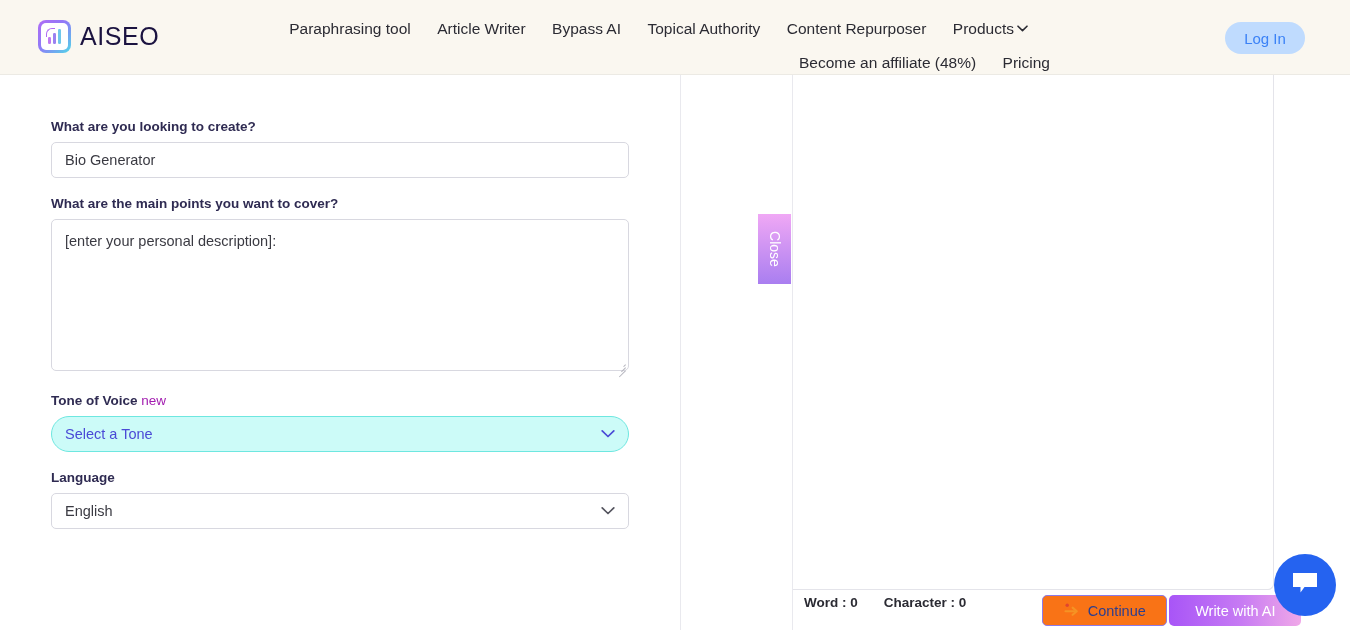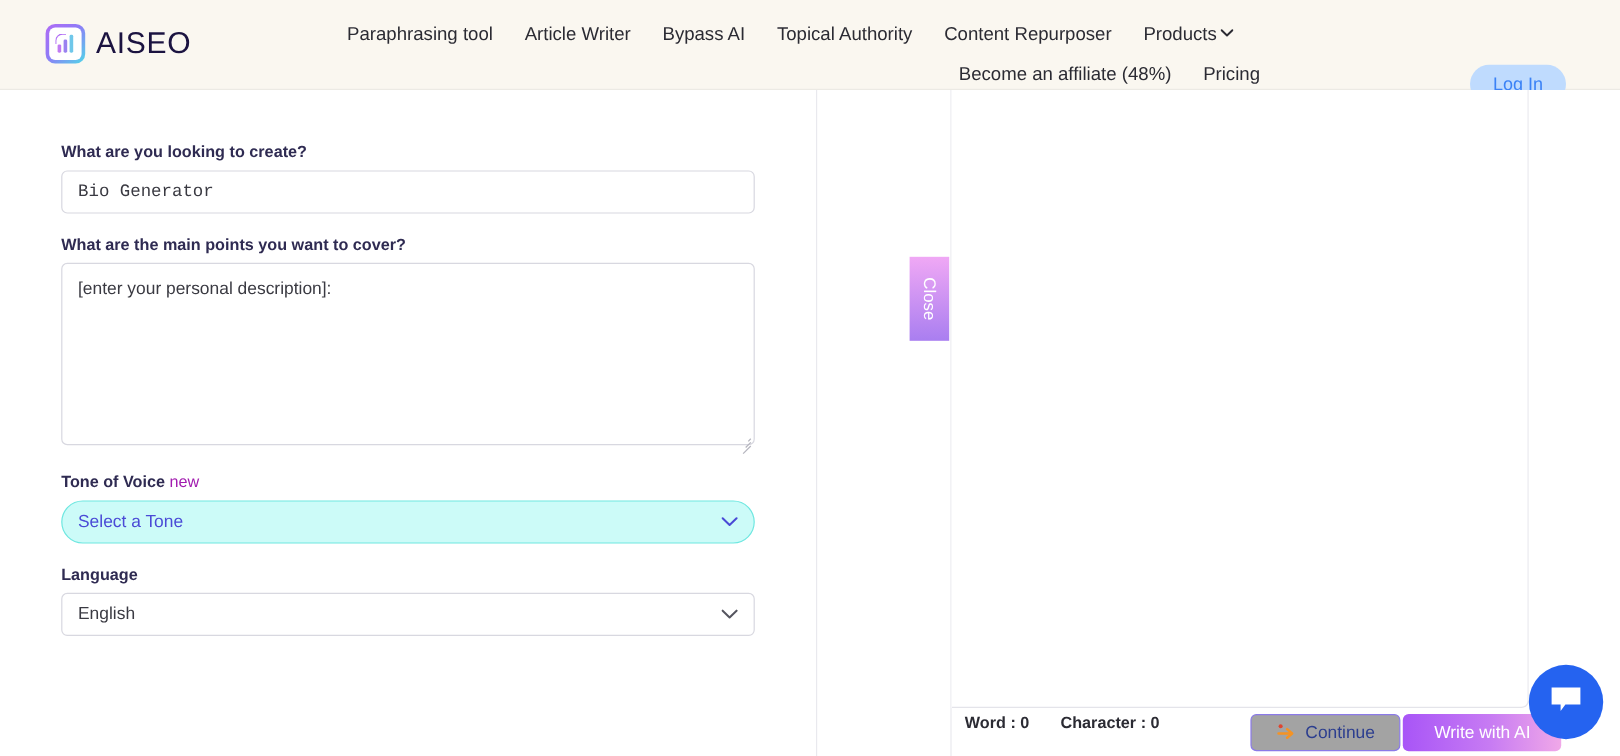--- a/index.html
+++ b/index.html
@@ -106,21 +106,20 @@
     border-radius: 16px;
     background: #bfdbfe;
     color: #3b82f6;
     font-size: 15px;
     display: flex;
     align-items: center;
     justify-content: center;
     cursor: pointer;
     border: none;
     font-family: inherit;
-    margin-top: 32px;
   }
 
   
   .main {
     position: relative;
     width: 1350px;
     height: 555px;
     background: #ffffff;
   }
 
@@ -171,21 +170,21 @@
   }
 
   .text-input {
     width: 578px;
     height: 36px;
     border: 1px solid #d8d8e0;
     border-radius: 5px;
     padding: 0 13px;
     font-size: 14.5px;
     color: #3a3a42;
-    font-family: Liberation Mono, monospace;
+    font-family: Liberation Sans, sans-serif;
     background: #fff;
     outline: none;
   }
 
   .text-area {
     width: 578px;
     height: 152px;
     border: 1px solid #d8d8e0;
     border-radius: 5px;
     padding: 11px 13px;
@@ -324,21 +323,21 @@
     font-weight: bold;
     margin-right: 26px;
     white-space: nowrap;
   }
 
   .continue-btn {
     width: 125px;
     height: 31px;
     border: 1.5px solid #8b7ae8;
     border-radius: 5px;
-    background: #a3a3a3;
+    background: #f97316;
     display: flex;
     align-items: center;
     justify-content: center;
     gap: 7px;
     cursor: pointer;
     margin-left: 50px;
     font-family: inherit;
   }
   .continue-btn .ci { position: relative; width: 17px; height: 15px; }
   .continue-lbl { font-size: 14.5px; color: #2c3e8f; }

